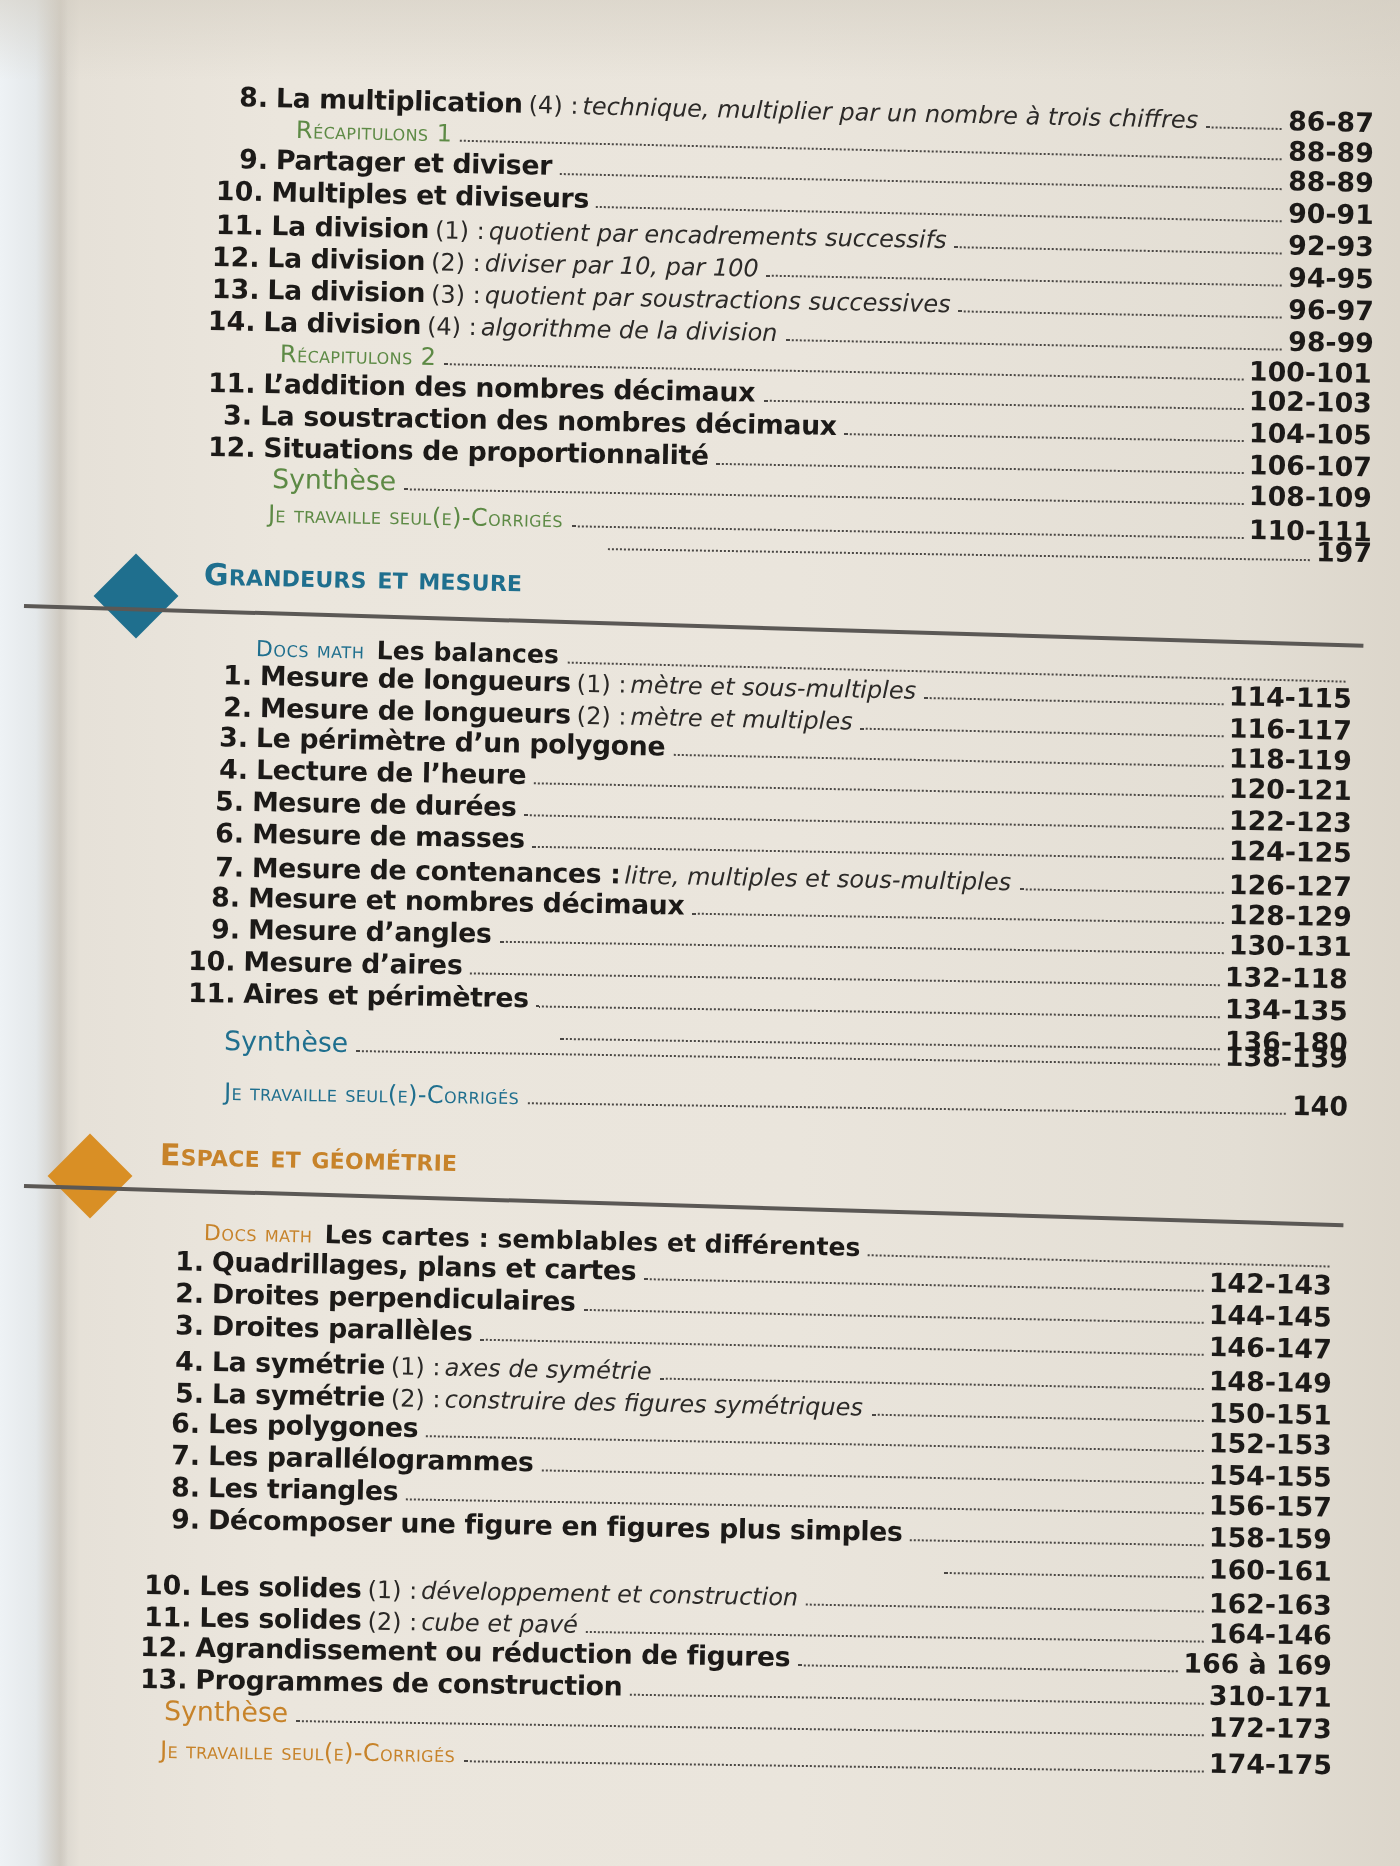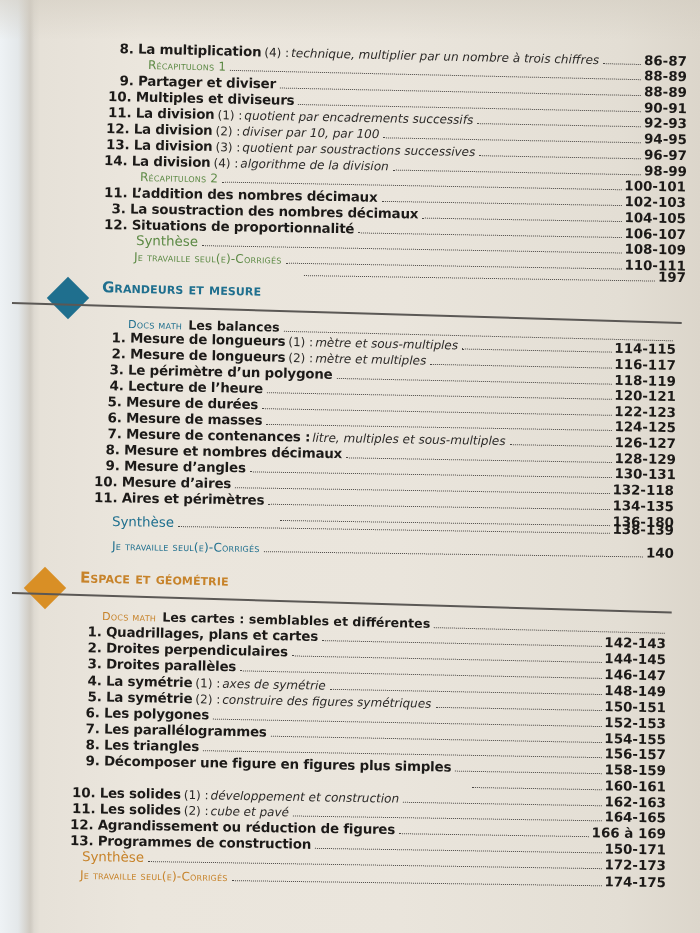--- a/index.html
+++ b/index.html
@@ -324,33 +324,33 @@
   <div class="row" style="left:72px; top:769px; width:594px; transform:rotate(1.0deg);">
     <span class="dots" style="margin-left:400px;"></span>
     <span class="pages">160-161</span>
   </div>
   <div class="row" style="left:72px; top:801px; width:594px; transform:rotate(0.9deg);">
     <span class="num">11.</span>
     <span class="title">Les solides</span>
     <span class="paren">(2) :</span>
     <span class="sub">cube et pavé</span>
     <span class="dots"></span>
-    <span class="pages">164-165</span>
+    <span class="pages">164-146</span>
   </div>
   <div class="row" style="left:70px; top:817px; width:596px; transform:rotate(0.9deg);">
     <span class="num">12.</span>
     <span class="title">Agrandissement ou réduction de figures</span>
     <span class="dots"></span>
     <span class="pages">166 à 169</span>
   </div>
   <div class="row" style="left:70px; top:833px; width:596px; transform:rotate(0.9deg);">
     <span class="num">13.</span>
     <span class="title">Programmes de construction</span>
     <span class="dots"></span>
-    <span class="pages">150-171</span>
+    <span class="pages">310-171</span>
   </div>
   <div class="row" style="left:82px; top:849px; width:584px; transform:rotate(0.9deg);">
     <span class="orange-syn">Synthèse</span>
     <span class="dots"></span>
     <span class="pages">172-173</span>
   </div>
   <div class="row" style="left:80px; top:867px; width:586px; transform:rotate(0.8deg);">
     <span class="orange" style="font-size:12px;">Je travaille seul(e)-Corrigés</span>
     <span class="dots"></span>
     <span class="pages">174-175</span>

